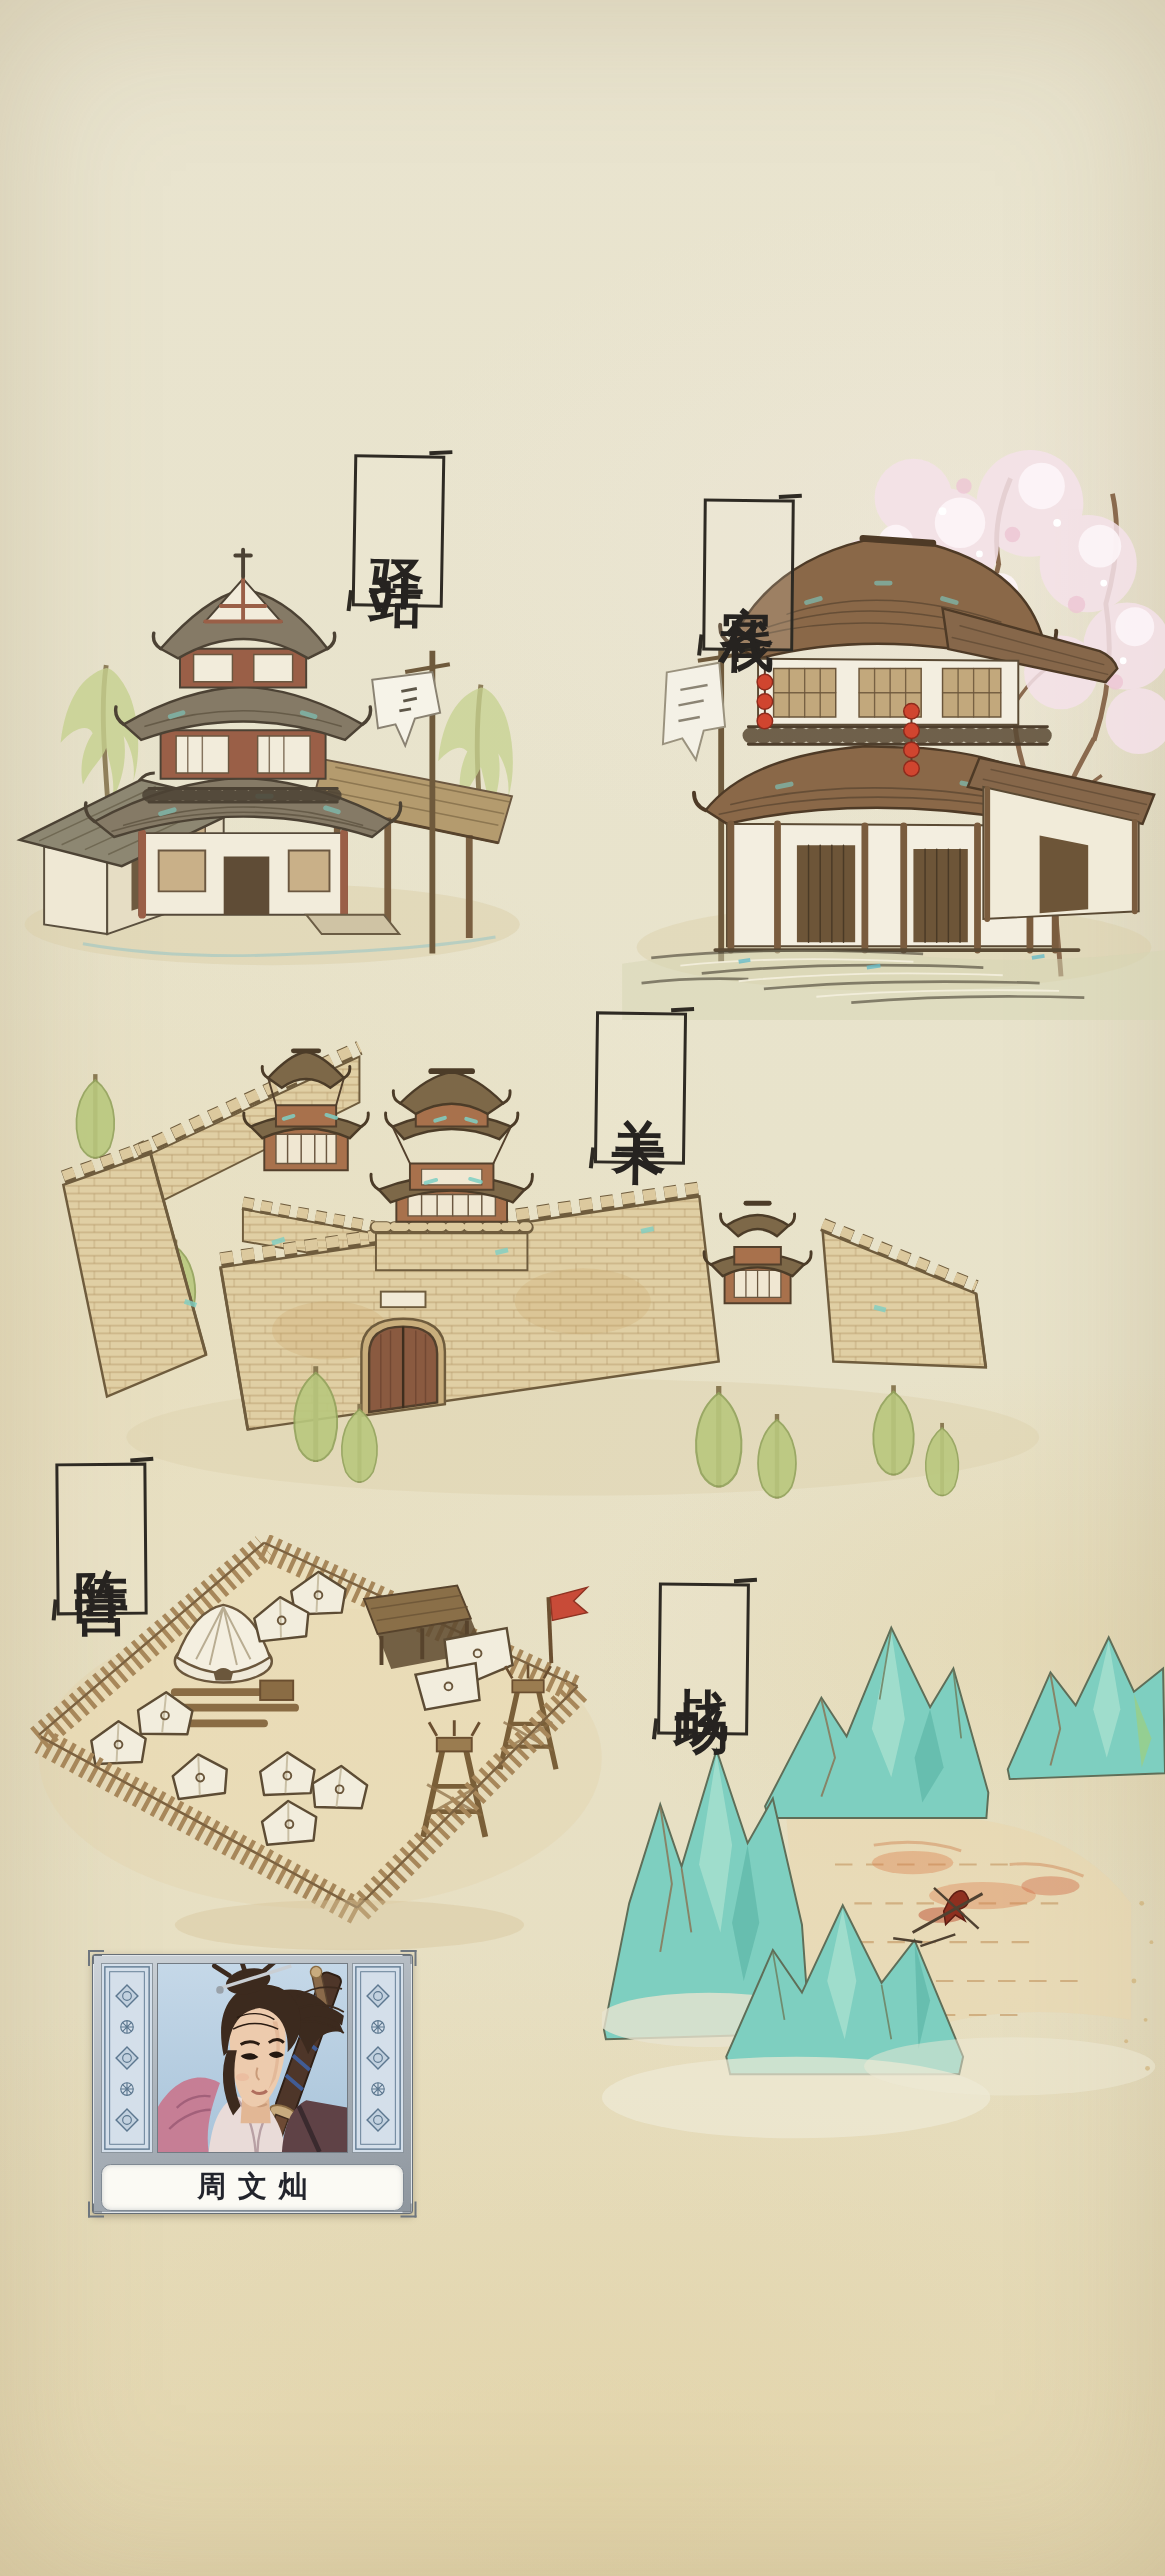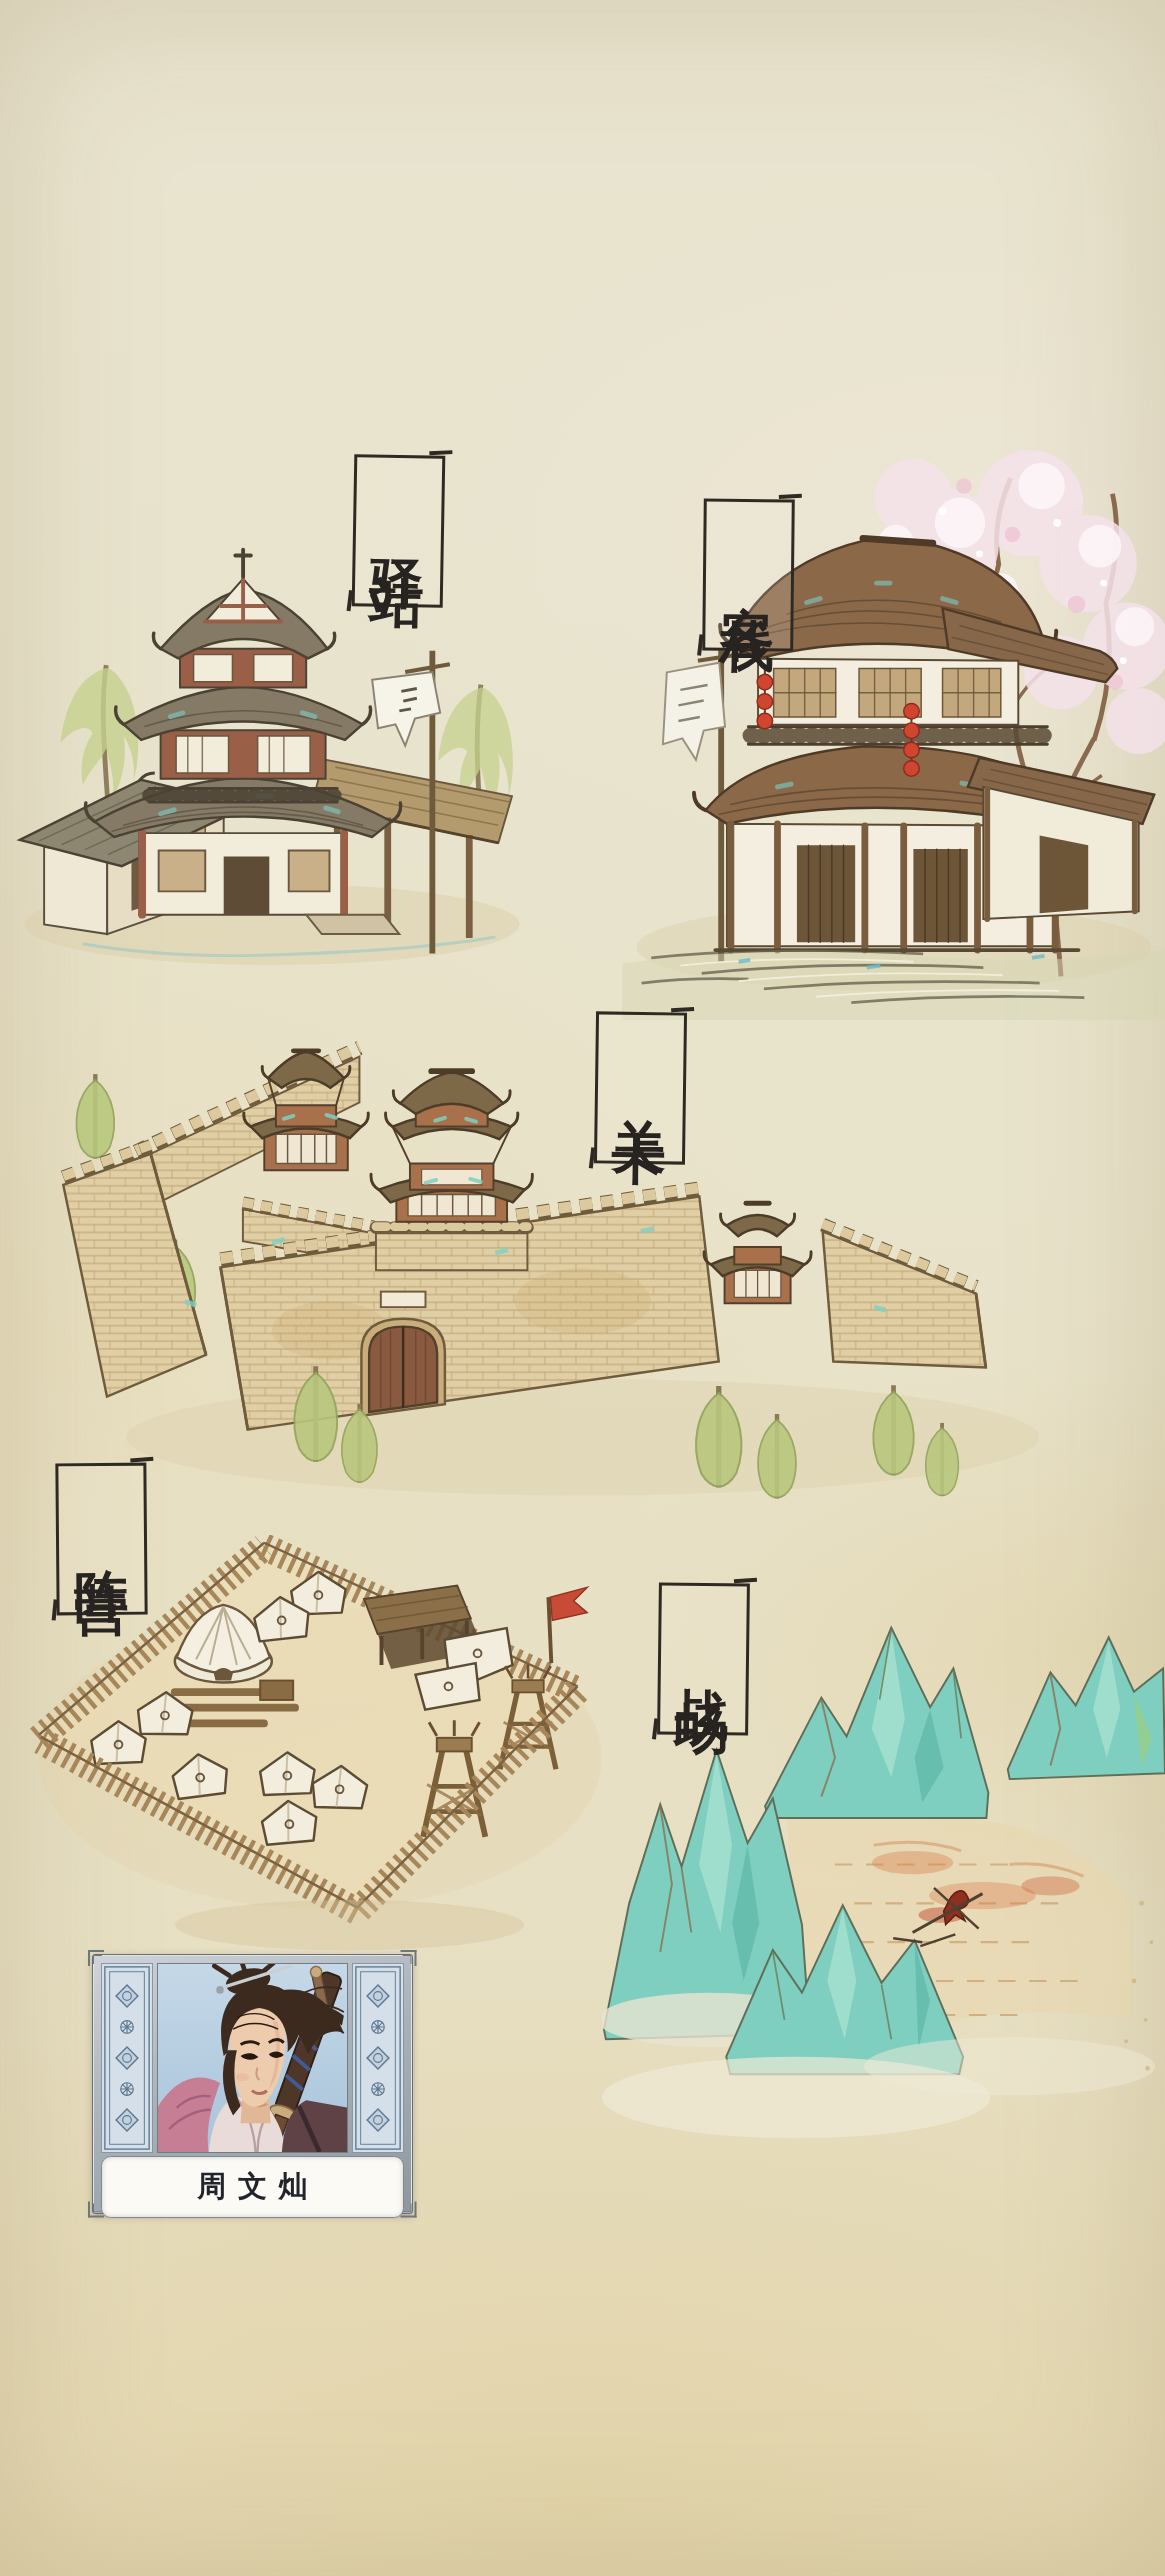--- a/index.html
+++ b/index.html
@@ -44,21 +44,21 @@
     padding:7.8px;border:1.9px solid #666e76;border-radius:2.9px;cursor:pointer;
     background:linear-gradient(160deg,#ced4d9 0%,#aab2ba 45%,#8e969e 100%);
     box-shadow:0 2.9px 7.8px rgba(90,80,60,.35), inset 0 0 0 1px #e0e5e9;
   }
   .card-top{display:flex;gap:3.9px;height:190px;}
   .lattice{width:52px;height:190px;flex:0 0 52px;}
   .lattice svg{width:100%;height:100%;display:block;}
   .portrait{flex:1;height:190px;border:1px solid #737b83;box-sizing:border-box;background:#b7cfe2;}
   .portrait svg{width:100%;height:100%;display:block;}
   .name-plate{
-    margin-top:3px;height:62px;background:#fbfaf4;border:1.9px solid #7f8993;border-radius:9.7px;
+    margin-top:11px;height:47px;background:#fbfaf4;border:1.9px solid #7f8993;border-radius:9.7px;
     box-sizing:border-box;display:flex;align-items:center;justify-content:center;
     box-shadow:inset 0 0 5.8px rgba(120,130,140,.35);
   }
   .name-plate span{font-size:29px;font-weight:600;letter-spacing:11.7px;color:#22242c;text-indent:11.7px;}
   .card-corner{position:absolute;width:15.5px;height:15.5px;}
   .card-corner::before{content:"";position:absolute;inset:0;border-top:2.9px solid #6e767e;border-left:2.9px solid #6e767e;}
   .card-corner::after{content:"";position:absolute;left:4.9px;top:4.9px;width:7.8px;height:7.8px;border-top:1.9px solid #6e767e;border-left:1.9px solid #6e767e;}
   .cc-tl{top:-4.9px;left:-4.9px;}
   .cc-tr{top:-4.9px;right:-4.9px;transform:rotate(90deg);}
   .cc-br{bottom:-4.9px;right:-4.9px;transform:rotate(180deg);}

